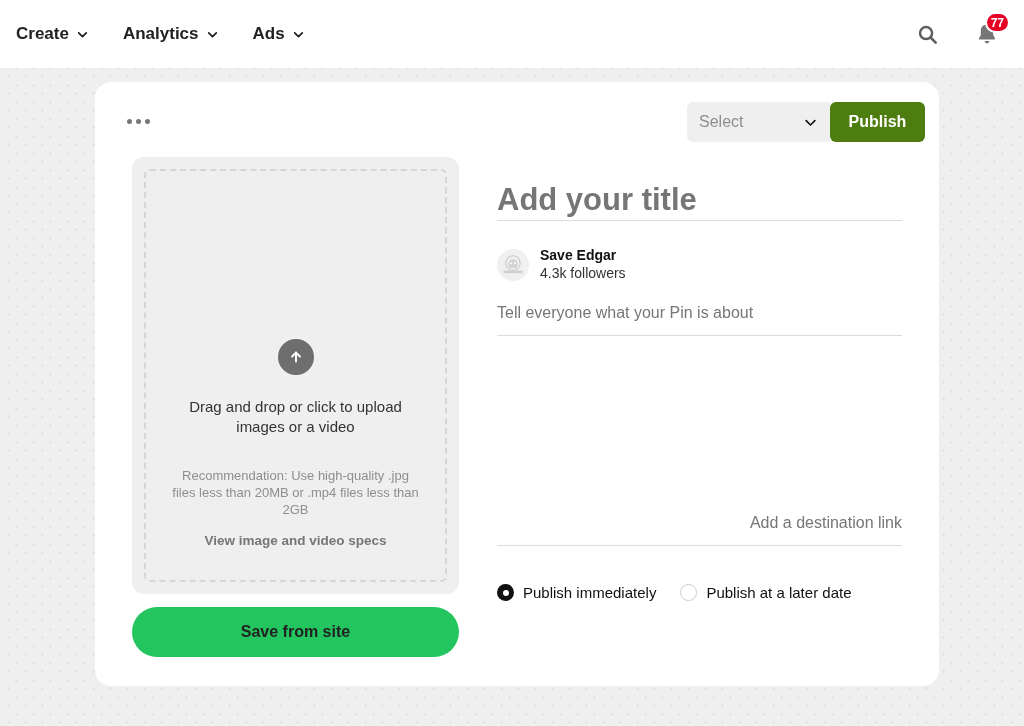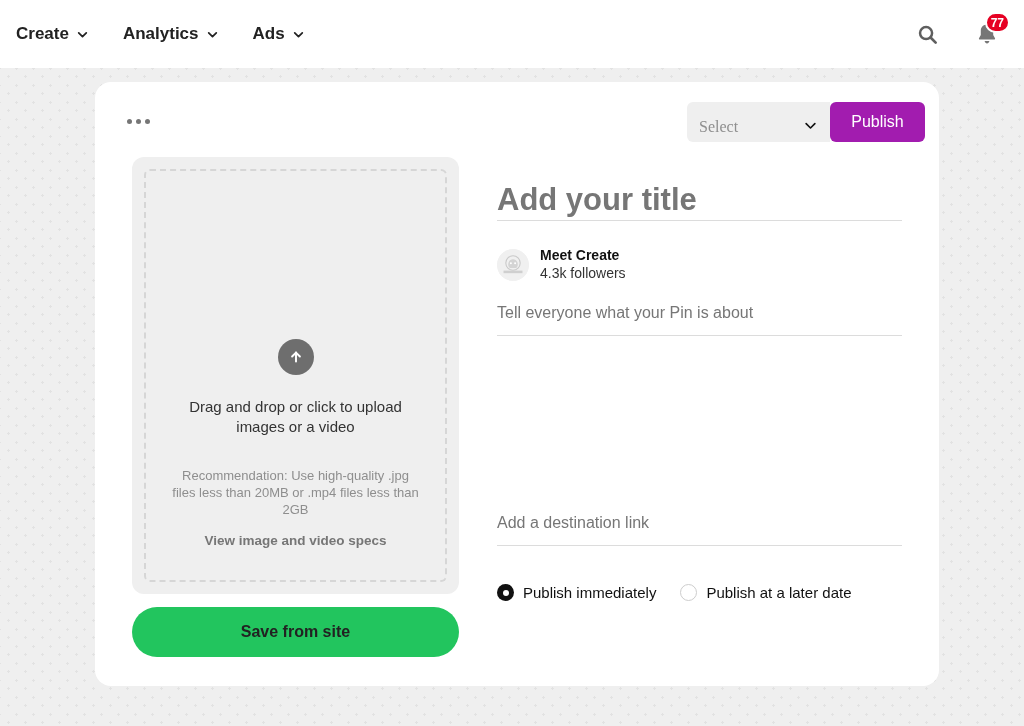--- a/index.html
+++ b/index.html
@@ -135,44 +135,43 @@
   #select-box {
     position: absolute;
     right: 109px;
     top: 20px;
     width: 143px;
     height: 40px;
     background: #efefef;
     border: none;
     border-radius: 6px 0 0 6px;
     display: flex;
-    align-items: flex-start;
+    align-items: center;
     padding: 16px 12px;
     cursor: pointer;
-    font-family: Liberation Serif, serif;
   }
   #select-label {
     flex: 1;
     color: #8e8e8e;
     font-size: 16px;
   }
 
   #publish-btn {
     position: absolute;
     right: 14px;
     top: 20px;
     width: 95px;
     height: 40px;
-    background: #a21caf;
+    background: #4d7c0f;
     color: #ffffff;
     border: none;
     border-radius: 6px;
     font-family: "Liberation Sans", sans-serif;
     font-size: 16px;
-    font-weight: normal;
+    font-weight: bold;
     cursor: pointer;
   }
 
   
   #left-col {
     position: absolute;
     left: 37px;
     top: 75px;
     width: 304px;
   }
@@ -313,20 +312,21 @@
     color: #be185d;
     padding-bottom: 13px;
   }
   #desc-input::placeholder { color: #767676; opacity: 1; }
 
   #link-input {
     margin-top: 178px;
     font-size: 16px;
     color: #767676;
     padding-bottom: 13px;
+    text-align: right;
   }
   #link-input::placeholder { color: #767676; opacity: 1; }
 
   #radio-row {
     margin-top: 38px;
     display: flex;
     align-items: flex-start;
     gap: 24px;
   }
 
@@ -462,21 +462,21 @@
     <div id="author-row">
       <svg id="avatar" viewBox="0 0 32 32">
         <circle cx="16" cy="16" r="16" fill="#f0f0f0"></circle>
         <circle cx="16" cy="14" r="7.2" fill="none" stroke="#c9c9c9" stroke-width="1.1"></circle>
         <path d="M11.2 15.5c0-3 2.1-5.2 4.8-5.2s4.8 2.2 4.8 5.2c0 1.4-.6 2.6-1.6 3.4h-6.4c-1-0.8-1.6-2-1.6-3.4z" fill="#d4d4d4"></path>
         <circle cx="13.9" cy="14.3" r="1" fill="#ffffff"></circle>
         <circle cx="18.1" cy="14.3" r="1" fill="#ffffff"></circle>
         <rect x="6.5" y="21.6" width="19" height="2.6" fill="#cfcfcf"></rect>
       </svg>
       <div>
-        <div id="author-name">Meet Create</div>
+        <div id="author-name">Save Edgar</div>
         <div id="author-followers">4.3k followers</div>
       </div>
     </div>
 
     <input id="desc-input" class="field-line" type="text" placeholder="Tell everyone what your Pin is about" style="">
 
     <input id="link-input" class="field-line" type="text" placeholder="Add a destination link" style="">
 
     <div id="radio-row">
 

